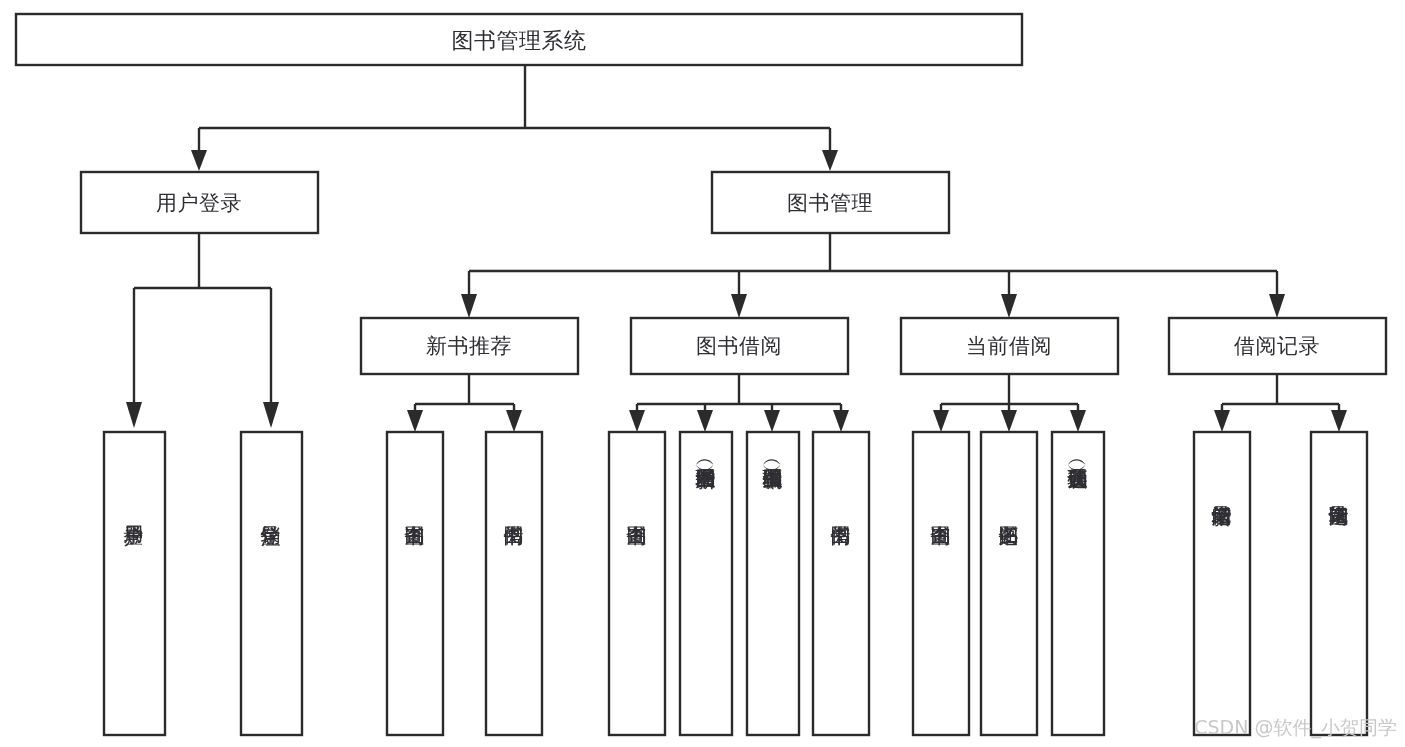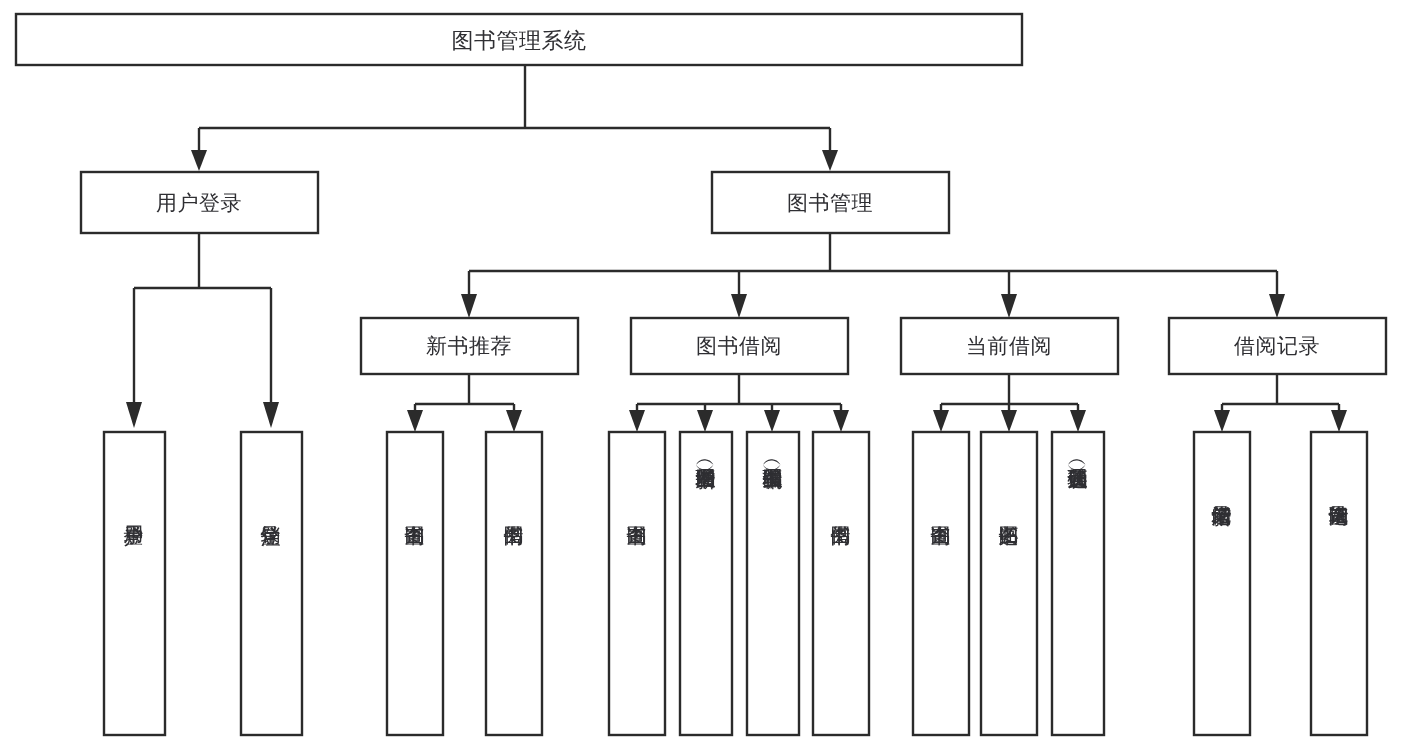--- a/index.html
+++ b/index.html
@@ -231,13 +231,14 @@
       <text class="leaf-label" x="1222" y="490" text-anchor="middle" writing-mode="tb" style="writing-mode:tb; glyph-orientation-vertical:0;">新增借阅记录</text>
     </g>
 
     <g>
       <rect class="node-box" x="1311" y="432" width="56" height="303"></rect>
       <text class="leaf-label" x="1339" y="490" text-anchor="middle" writing-mode="tb" style="writing-mode:tb; glyph-orientation-vertical:0;">查询借阅记录</text>
     </g>
 
   </svg>
 
+  <div class="watermark">CSDN @软件_小贺同学</div>
 </div>
 
 </body></html>

